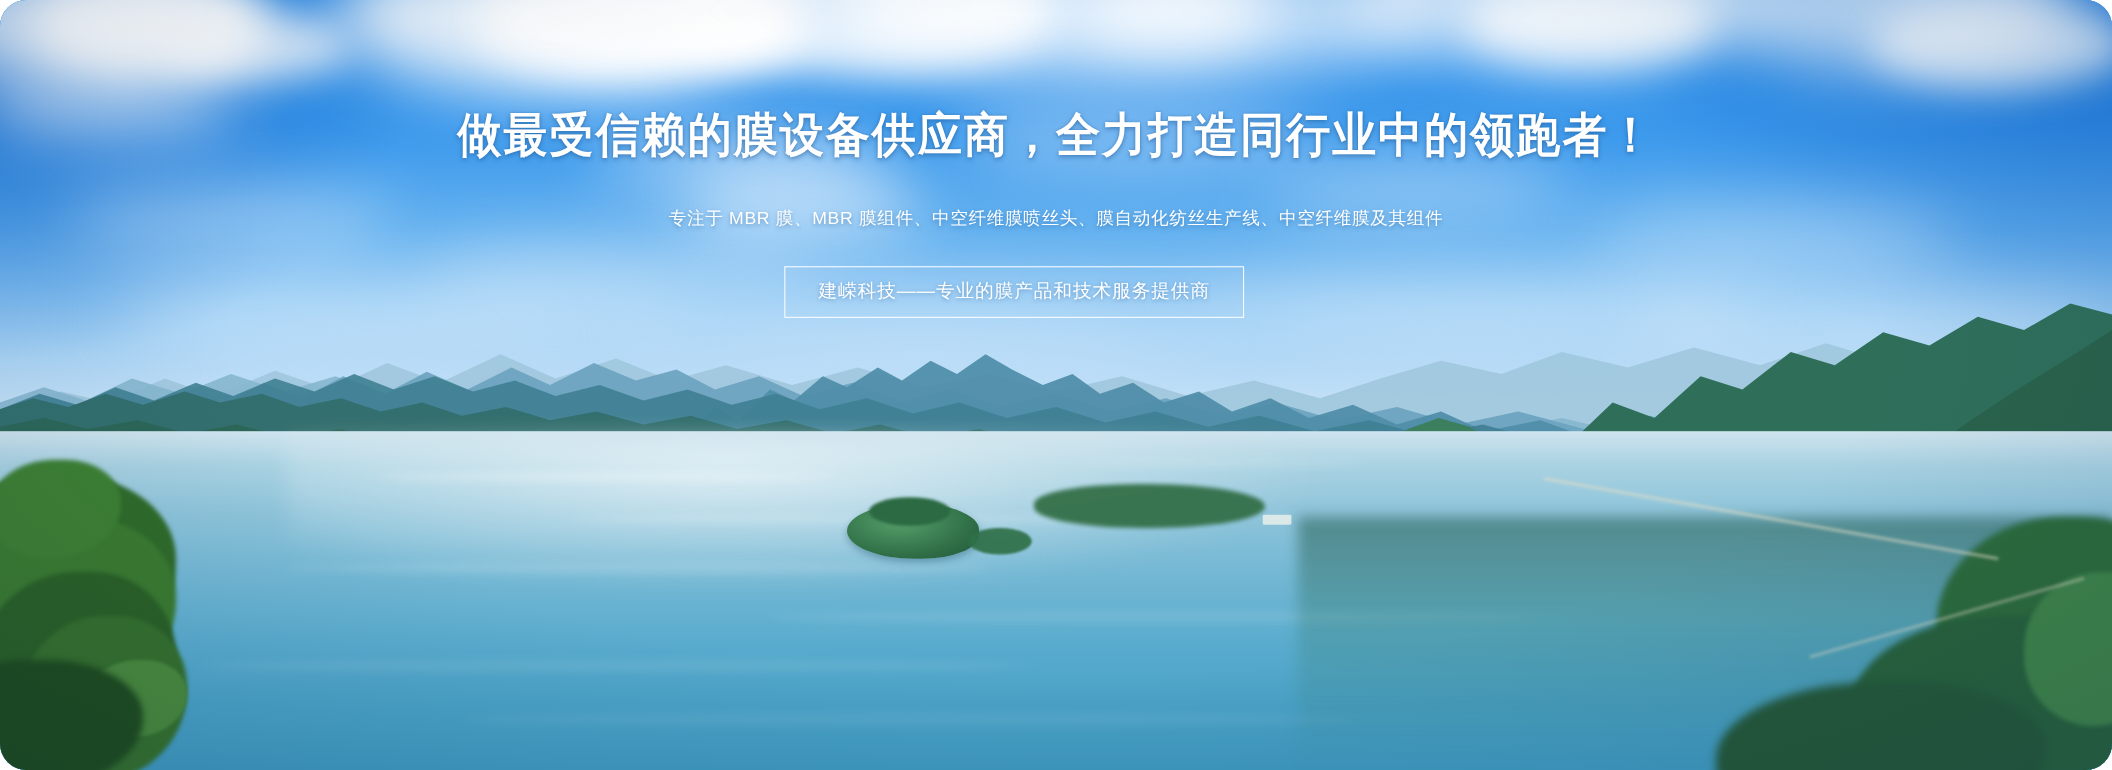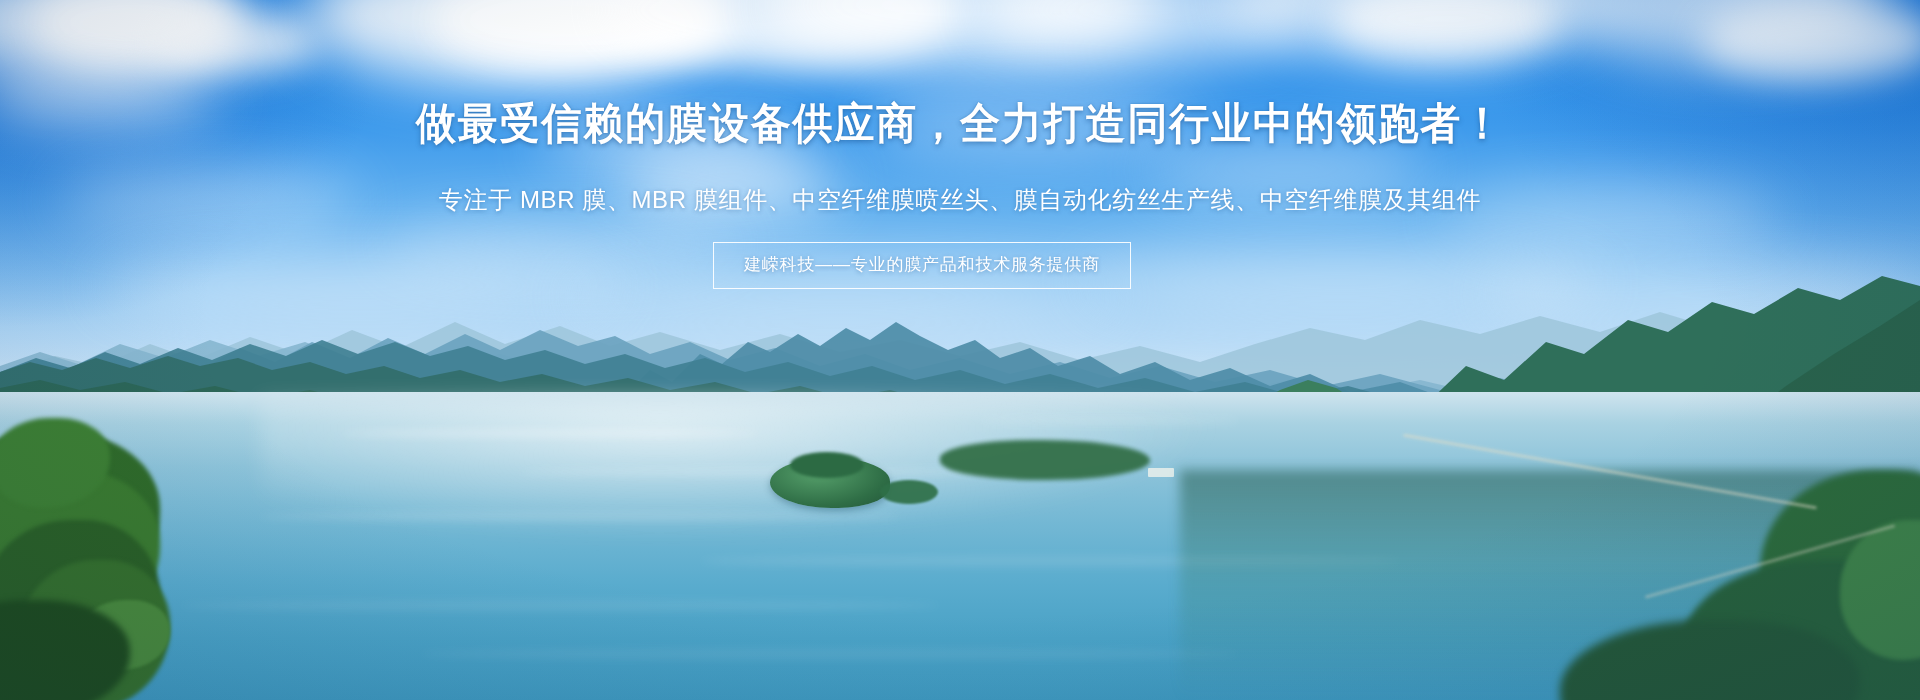--- a/index.html
+++ b/index.html
@@ -1,18 +1,18 @@
 <!DOCTYPE html>
 <html><head>
 <meta charset="utf-8">
 <style>
   html,body{margin:0;padding:0;}
   body{width:1920px;height:700px;overflow:hidden;font-family:"Liberation Sans","DejaVu Sans",sans-serif;}
 
-  .banner{position:relative;width:1920px;height:700px;overflow:hidden;background:#2e8ce8;}
+  .banner{position:relative;width:1920px;height:700px;overflow:hidden;background:#2e8ce8;border-radius:24px;}
 
   
   .sky{position:absolute;left:0;top:0;width:1920px;height:430px;
        background:linear-gradient(180deg,#1f86e8 0%,#2a8ee9 14%,#3f9bec 30%,#62b0ef 48%,#8cc6f3 64%,#b2d8f6 78%,#cfe6f7 90%,#dfeef8 100%);}
   .sky-edge-l{position:absolute;left:0;top:0;width:380px;height:330px;
        background:radial-gradient(ellipse at 0% 20%, rgba(12,96,205,.55) 0%, rgba(12,96,205,0) 70%);}
   .sky-edge-r{position:absolute;right:0;top:0;width:430px;height:340px;
        background:radial-gradient(ellipse at 100% 10%, rgba(12,96,205,.45) 0%, rgba(12,96,205,0) 72%);}
 
   .cloud{position:absolute;border-radius:50%;background:#ffffff;filter:blur(11px);}
@@ -38,21 +38,21 @@
 
   .headline{position:absolute;left:0;top:98px;width:1920px;text-align:center;
     font-family:"DejaVu Sans","Liberation Sans",sans-serif;
     font-size:43px;line-height:50px;font-weight:700;color:#ffffff;
     letter-spacing:2px;
     transform:scaleX(.93);
     text-shadow:0 2px 5px rgba(18,70,130,.45), 0 0 2px rgba(20,80,140,.30);
     white-space:nowrap;}
 
   .subtitle{position:absolute;left:0;top:186px;width:1920px;text-align:center;
-    font-size:24px;line-height:28px;color:#ffffff;font-weight:400;letter-spacing:.6px;
+    font-size:16px;line-height:28px;color:#ffffff;font-weight:400;letter-spacing:.6px;
     text-shadow:0 1px 4px rgba(18,70,130,.40);white-space:nowrap;}
 
   .tagbox-row{position:absolute;left:0;top:242px;width:1844px;text-align:center;}
   .tagbox{display:inline-block;border:1px solid rgba(255,255,255,.92);
     padding:11px 30px 12px;font-size:17px;line-height:22px;color:#ffffff;letter-spacing:.8px;
     text-shadow:0 1px 4px rgba(18,70,130,.40);white-space:nowrap;
     background:rgba(255,255,255,.03);}
 
   .vignette{position:absolute;left:0;top:0;width:1920px;height:700px;z-index:55;pointer-events:none;
     background:radial-gradient(ellipse at 50% 45%, rgba(0,0,0,0) 55%, rgba(10,50,95,.16) 100%);}

